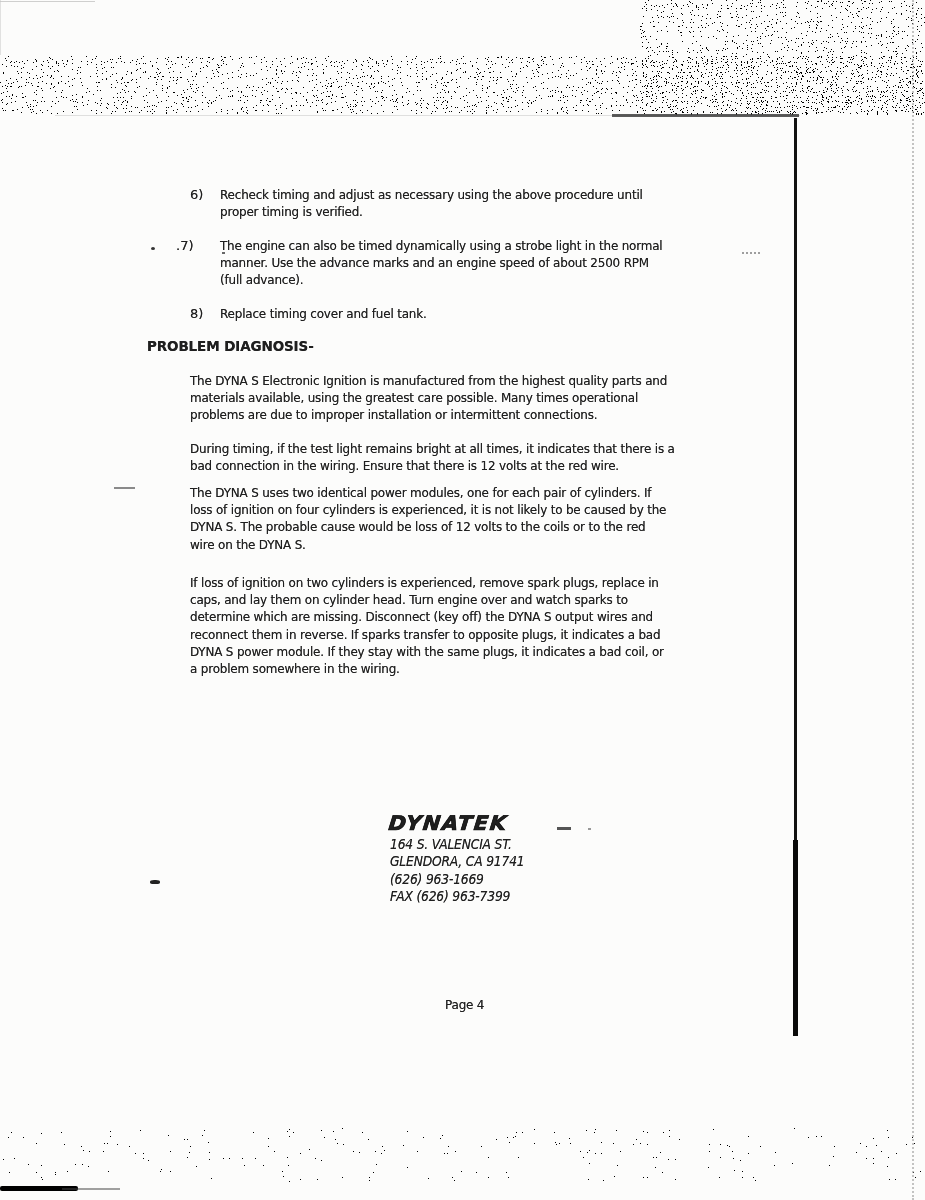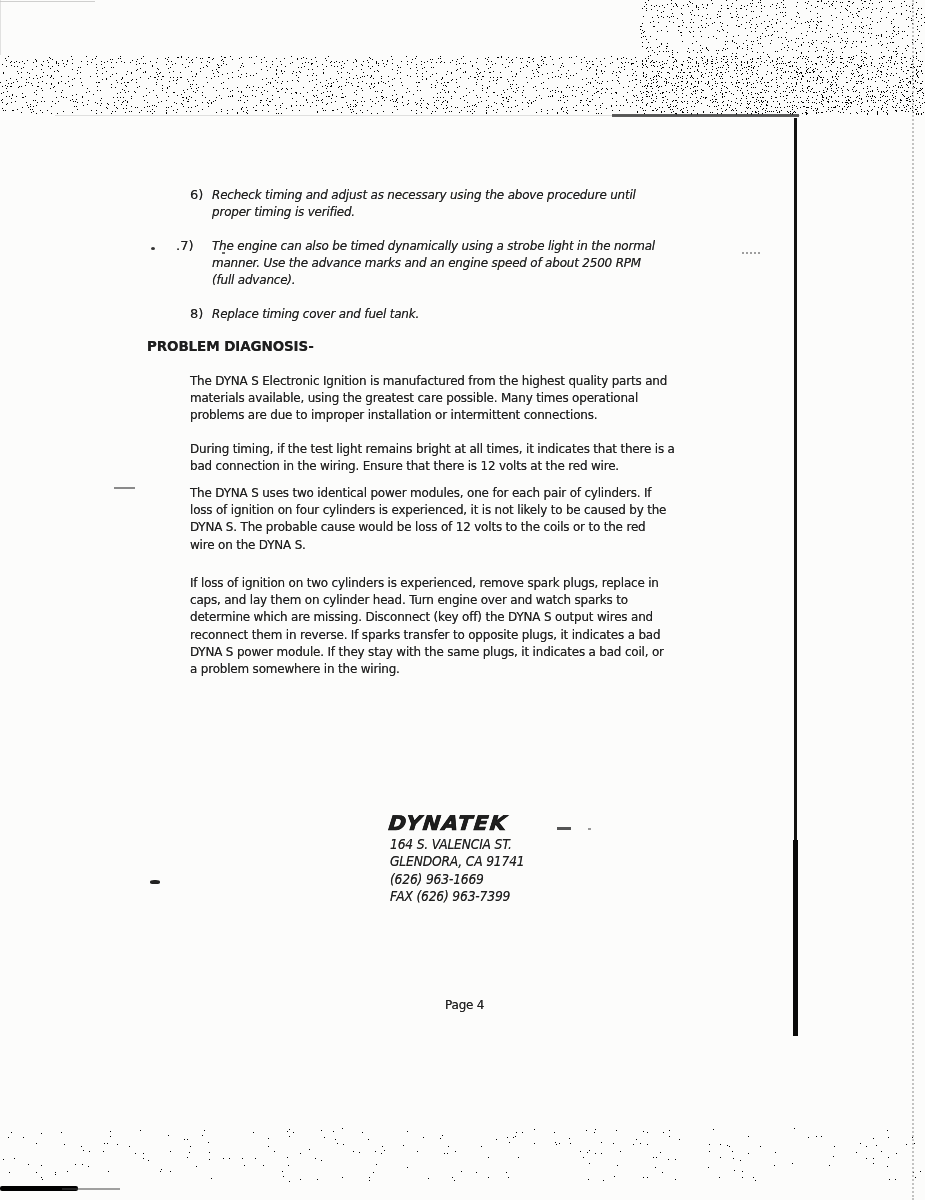--- a/index.html
+++ b/index.html
@@ -21,21 +21,21 @@
     text-shadow:0 0 0.45px rgba(10,10,10,0.65);
     transform:scaleX(0.92);
     transform-origin:left top;
   }
   .proc-item { position:absolute; left:190px; }
   .proc-item .marker {
     position:absolute; left:0; top:0;
     font-size:13px; line-height:17.2px;
     text-shadow:0 0 0.45px rgba(10,10,10,0.65);
   }
-  .proc-item .body { position:relative; margin-left:22px;font-style:italic; }
+  .proc-item .body { position:relative; margin-left:30px; }
   .proc-item .body .text { position:relative; }
   .heading {
     position:absolute; left:147px; top:338px;
     margin:0;
     font-size:14.2px; font-weight:bold;
     letter-spacing:-0.1px;
     text-shadow:0 0 0.5px rgba(10,10,10,0.8);
     transform:scaleX(0.95); transform-origin:left top;
   }
   .logo {

